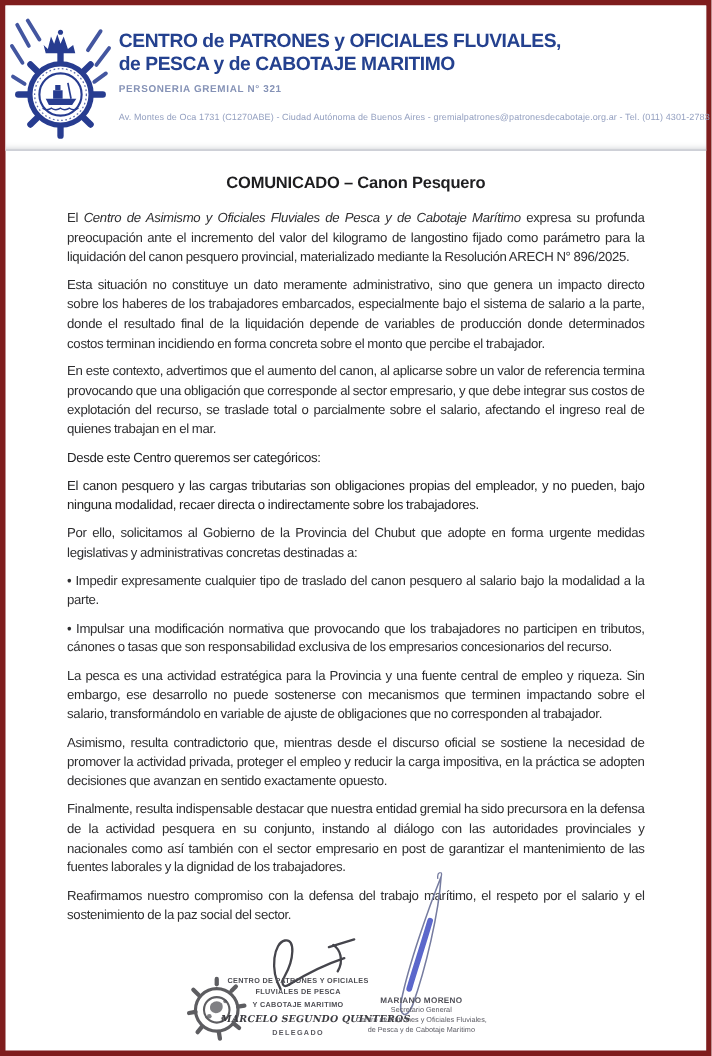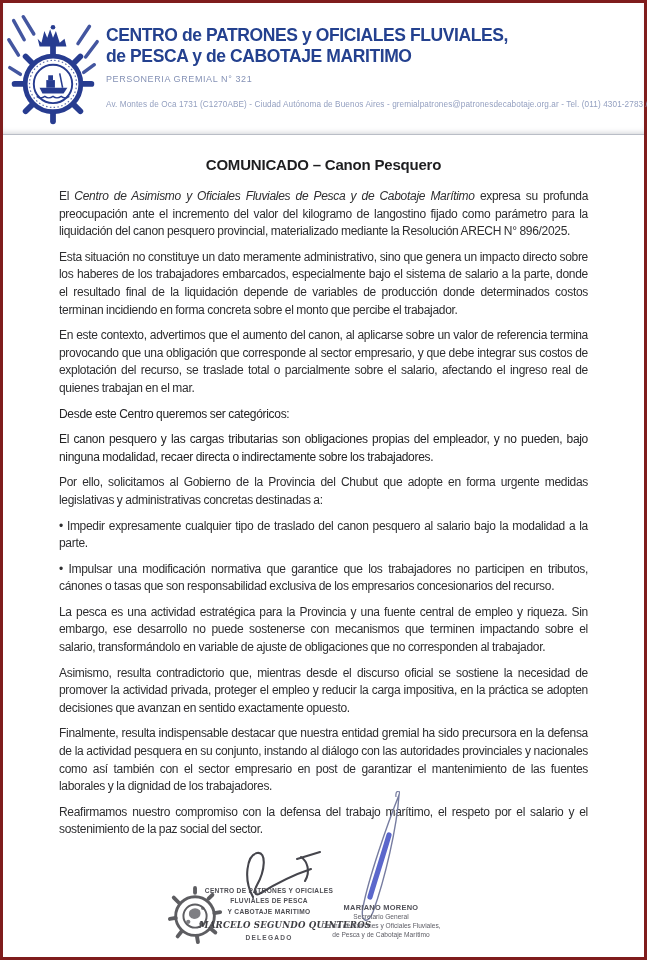--- a/index.html
+++ b/index.html
@@ -6,38 +6,38 @@
   body {
     width: 647px; height: 960px;
     background: #ffffff;
     font-family: "Liberation Sans", sans-serif;
     position: relative;
     overflow: hidden;
   }
   .page {
     position: absolute; inset: 0;
     background: #ffffff;
-    border: 3px solid #7f1d1d;
+    border: 5px solid #7f1d1d;
     box-sizing: border-box;
   }
 
   
   .letterhead {
     position: relative;
     height: 132px;
     box-sizing: border-box;
     border-bottom: 1px solid #b9bdc6;
     box-shadow: inset 0 -4px 6px -4px rgba(120,124,135,.45);
     background: #ffffff;
   }
   .logo-wrap { position: absolute; left: 2px; top: 10px; width: 96px; height: 114px; }
   .lh-text { position: absolute; left: 103px; top: 22px; right: 6px; }
   .org-name { color: #24418f; font-weight: bold; font-size: 17.5px; line-height: 1.2; letter-spacing: -0.4px; }
   .org-name .line { display: block; }
-  .personeria { color: #8592b6; font-size: 9px; letter-spacing: .6px; margin-top: 7px; font-weight: normal; }
+  .personeria { color: #8592b6; font-size: 9px; letter-spacing: .6px; margin-top: 7px; font-weight: bold; }
   .contact { color: #94a0c0; font-size: 8.2px; margin-top: 16px; letter-spacing: .1px; white-space: nowrap; }
 
   
   .doc { padding: 0 56px 0 56px; }
   .doc-title {
     text-align: center; font-weight: bold;
     font-size: 15px; color: #1e1e20;
     margin: 21px 0 15px 0; letter-spacing: -0.2px;
   }
   .doc p {
@@ -123,21 +123,21 @@
     <h2 class="doc-title">COMUNICADO – Canon Pesquero</h2>
 
     <p><span>El </span><em>Centro de Asimismo y Oficiales Fluviales de Pesca y de Cabotaje Marítimo</em><span> expresa su profunda preocupación ante el incremento del valor del kilogramo de langostino fijado como parámetro para la liquidación del canon pesquero provincial, materializado mediante la Resolución ARECH N° 896/2025.</span></p>
 
     <p>Esta situación no constituye un dato meramente administrativo, sino que genera un impacto directo sobre los haberes de los trabajadores embarcados, especialmente bajo el sistema de salario a la parte, donde el resultado final de la liquidación depende de variables de producción donde determinados costos terminan incidiendo en forma concreta sobre el monto que percibe el trabajador.</p>
     <p>En este contexto, advertimos que el aumento del canon, al aplicarse sobre un valor de referencia termina provocando que una obligación que corresponde al sector empresario, y que debe integrar sus costos de explotación del recurso, se traslade total o parcialmente sobre el salario, afectando el ingreso real de quienes trabajan en el mar.</p>
     <p class="b">Desde este Centro queremos ser categóricos:</p>
     <p class="b">El canon pesquero y las cargas tributarias son obligaciones propias del empleador, y no pueden, bajo ninguna modalidad, recaer directa o indirectamente sobre los trabajadores.</p>
     <p>Por ello, solicitamos al Gobierno de la Provincia del Chubut que adopte en forma urgente medidas legislativas y administrativas concretas destinadas a:</p>
     <p>• Impedir expresamente cualquier tipo de traslado del canon pesquero al salario bajo la modalidad a la parte.</p>
-    <p>• Impulsar una modificación normativa que garantice que los trabajadores no participen en tributos, cánones o tasas que son responsabilidad exclusiva de los empresarios concesionarios del recurso.</p>
+    <p>• Impulsar una modificación normativa que provocando que los trabajadores no participen en tributos, cánones o tasas que son responsabilidad exclusiva de los empresarios concesionarios del recurso.</p>
     <p>La pesca es una actividad estratégica para la Provincia y una fuente central de empleo y riqueza. Sin embargo, ese desarrollo no puede sostenerse con mecanismos que terminen impactando sobre el salario, transformándolo en variable de ajuste de obligaciones que no corresponden al trabajador.</p>
     <p>Asimismo, resulta contradictorio que, mientras desde el discurso oficial se sostiene la necesidad de promover la actividad privada, proteger el empleo y reducir la carga impositiva, en la práctica se adopten decisiones que avanzan en sentido exactamente opuesto.</p>
     <p>Finalmente, resulta indispensable destacar que nuestra entidad gremial ha sido precursora en la defensa de la actividad pesquera en su conjunto, instando al diálogo con las autoridades provinciales y nacionales como así también con el sector empresario en post de garantizar el mantenimiento de las fuentes laborales y la dignidad de los trabajadores.</p>
     <p>Reafirmamos nuestro compromiso con la defensa del trabajo marítimo, el respeto por el salario y el sostenimiento de la paz social del sector.</p>
   </main>
 
   <div class="sig-zone">
 
     <svg class="stamp-wheel" viewBox="0 0 60 70">
       <g stroke="#4c4c50" fill="none" opacity="0.9">

